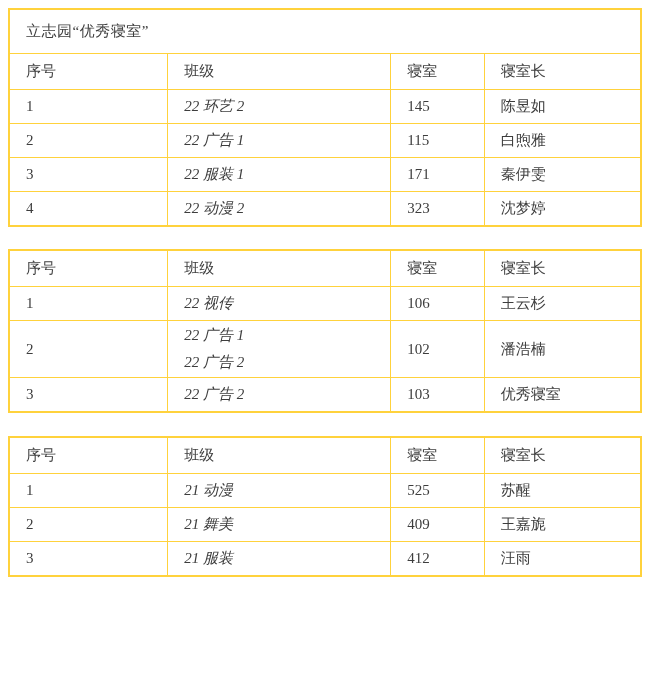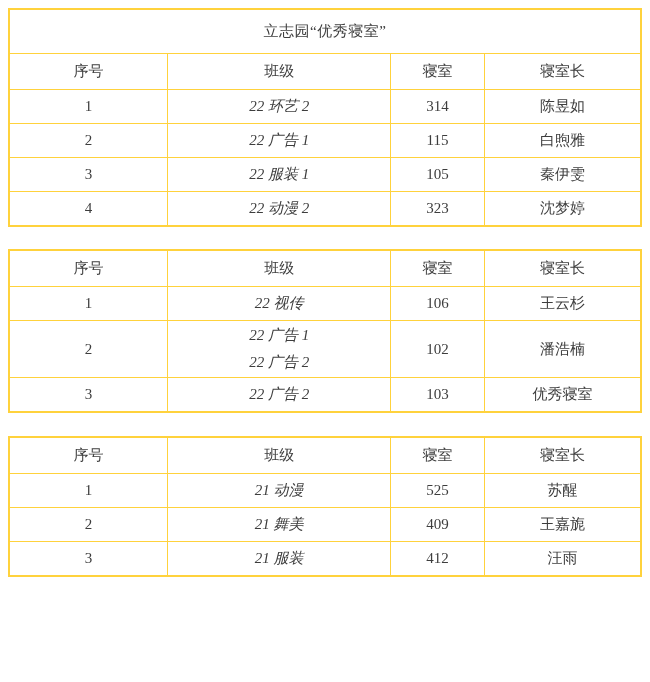--- a/index.html
+++ b/index.html
@@ -21,23 +21,22 @@
   table.dorm-table {
     width: 100%;
     border-collapse: collapse;
     border: 2px solid #ffd23c;
     table-layout: fixed;
   }
   table.dorm-table.gap1 { margin-bottom: 22px; }
   table.dorm-table.gap2 { margin-bottom: 23px; }
   .dorm-table td {
     border: 1.5px solid #ffd23c;
-    text-align: center;
     vertical-align: middle;
-    padding: 1px 2px;
+    padding: 1px 16px;
     font-size: 15px;
     line-height: 27px;
   }
   td.title-cell {
     height: 41px;
     font-size: 15px;
     letter-spacing: 0.5px;
   }
   td.header-cell {
     height: 33px;
@@ -72,33 +71,33 @@
       </tr>
       <tr>
         <td class="header-cell">序号</td>
         <td class="header-cell">班级</td>
         <td class="header-cell">寝室</td>
         <td class="header-cell">寝室长</td>
       </tr>
       <tr>
         <td class="data-cell">1</td>
         <td class="data-cell class-cell">22 环艺 2</td>
-        <td class="data-cell">314</td>
+        <td class="data-cell">145</td>
         <td class="data-cell">陈昱如</td>
       </tr>
       <tr>
         <td class="data-cell">2</td>
         <td class="data-cell class-cell">22 广告 1</td>
         <td class="data-cell">115</td>
         <td class="data-cell">白煦雅</td>
       </tr>
       <tr>
         <td class="data-cell">3</td>
         <td class="data-cell class-cell">22 服装 1</td>
-        <td class="data-cell">105</td>
+        <td class="data-cell">171</td>
         <td class="data-cell">秦伊雯</td>
       </tr>
       <tr>
         <td class="data-cell">4</td>
         <td class="data-cell class-cell">22 动漫 2</td>
         <td class="data-cell">323</td>
         <td class="data-cell">沈梦婷</td>
       </tr>
     </tbody>
   </table>

